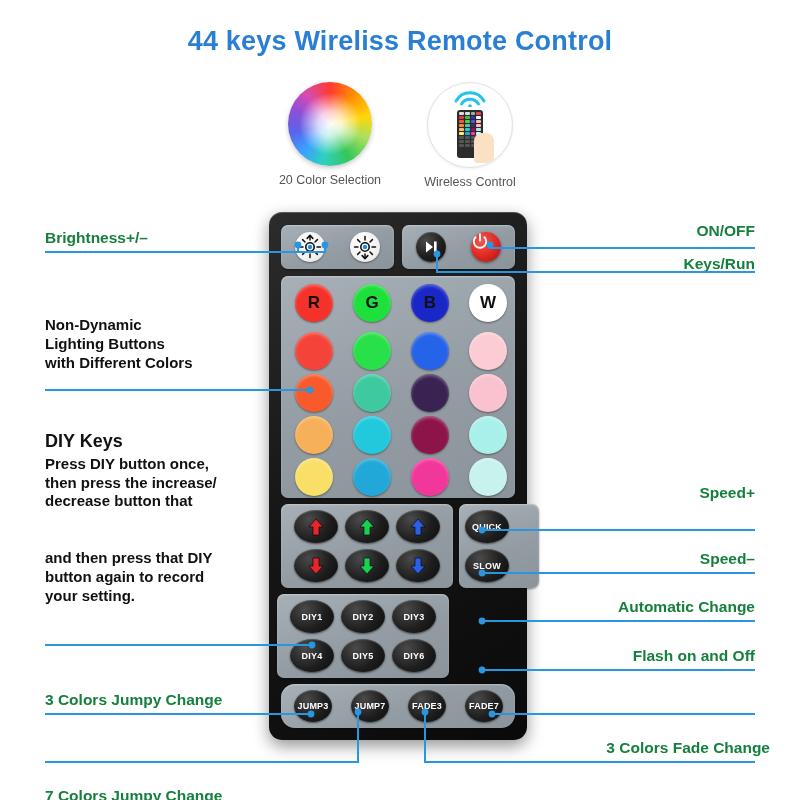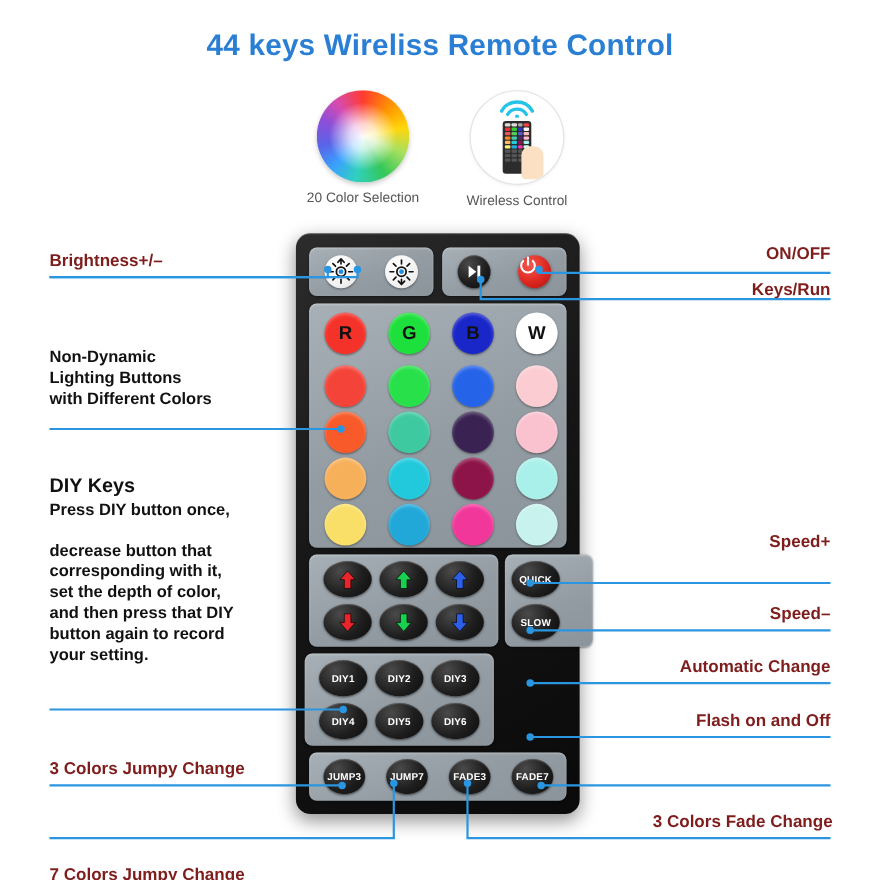--- a/index.html
+++ b/index.html
@@ -70,21 +70,21 @@
   
   #p-bright{left:12px;top:13px;width:113px;height:44px;}
   #p-play{left:133px;top:13px;width:113px;height:44px;}
   
   #p-colors{left:12px;top:64px;width:234px;height:222px;}
   
   #p-arrows{left:12px;top:292px;width:172px;height:84px;}
   #p-diy{left:8px;top:382px;width:172px;height:84px;}
   #p-speed{left:190px;top:292px;width:80px;height:84px;}
   #p-mode{left:190px;top:382px;width:56px;height:84px;}
-  #p-bottom{left:12px;top:472px;width:234px;height:44px;}
+  #p-bottom{left:12px;top:472px;width:234px;height:44px;border-radius:14px;}
 
   .btn{position:absolute;border-radius:50%;}
   .rnd{
     background:radial-gradient(circle at 34% 28%, #4a4a4a 0%, #1e1e1e 55%, #0c0c0c 100%);
     color:#fff;display:flex;align-items:center;justify-content:center;
     font-size:9px;font-weight:bold;letter-spacing:.2px;
     box-shadow:0 1px 2px rgba(0,0,0,.55), inset 0 1px 1px rgba(255,255,255,.18);
   }
   .clr{box-shadow:0 1px 2px rgba(0,0,0,.4), inset 0 2px 3px rgba(255,255,255,.3);}
   .lbl{
@@ -95,21 +95,21 @@
   .white-btn{
     background:radial-gradient(circle at 36% 30%,#ffffff 0%,#f2f2f2 60%,#e2e2e2 100%);
     box-shadow:0 1px 2px rgba(0,0,0,.4);
   }
   .red-btn{
     background:radial-gradient(circle at 36% 30%,#f4584f 0%,#dd2720 55%,#a8140f 100%);
     box-shadow:0 1px 3px rgba(0,0,0,.5);
   }
 
   
-  .ann{position:absolute;font-size:15.5px;color:#7f1d1d;font-weight:bold;white-space:nowrap;}
+  .ann{position:absolute;font-size:15.5px;color:#15803d;font-weight:bold;white-space:nowrap;}
   .ann.lft{text-align:left;}
   .ann.rgt{text-align:right;}
   .para{
     position:absolute;font-size:15px;color:#111;font-weight:bold;
     line-height:1.26;width:230px;
   }
   .para .h{font-size:18px;display:block;margin-bottom:2px;font-weight:bold;}
   svg#lines{position:absolute;inset:0;width:800px;height:800px;z-index:5;pointer-events:none;}
 </style>
 </head>
@@ -322,39 +322,39 @@
 
   <div class="para" style="left:45px;top:316px;">
     <span>Non-Dynamic</span><br>
     <span>Lighting Buttons</span><br>
     <span>with Different Colors</span>
   </div>
 
   <div class="para" style="left:45px;top:430px;">
     <span class="h">DIY Keys</span>
     <span>Press DIY button once,</span><br>
+    <span>then press the increase/</span><br>
+    <span>decrease button that</span><br>
     <br>
-    <span>decrease button that</span><br>
-    <span>corresponding with it,</span><br>
-    <span>set the depth of color,</span><br>
+    <br>
     <span>and then press that DIY</span><br>
     <span>button again to record</span><br>
     <span>your setting.</span>
   </div>
 
   <div class="ann rgt" style="right:45px;top:222px;">ON/OFF</div>
   <div class="ann rgt" style="right:45px;top:255px;">Keys/Run</div>
   <div class="ann rgt" style="right:45px;top:484px;">Speed+</div>
   <div class="ann rgt" style="right:45px;top:550px;">Speed–</div>
   <div class="ann rgt" style="right:45px;top:598px;">Automatic Change</div>
   <div class="ann rgt" style="right:45px;top:647px;">Flash on and Off</div>
 
   <div class="ann lft" style="left:45px;top:691px;">3 Colors Jumpy Change</div>
   <div class="ann lft" style="left:45px;top:739px;margin-top:48px;">7 Colors Jumpy Change</div>
-  <div class="ann rgt" style="right:43px;top:739px;text-align:center;">3 Colors Fade Change</div>
+  <div class="ann rgt" style="right:30px;top:739px;text-align:center;">3 Colors Fade Change</div>
 
   <svg id="lines">
     <g stroke="#2a95e0" stroke-width="2" fill="none">
 
       <path d="M45 252 L298 252 L298 243"></path>
       <path d="M45 252 L325 252 L325 243"></path>
 
       <path d="M45 390 L310 390"></path>
 
       <path d="M45 645 L312 645"></path>

